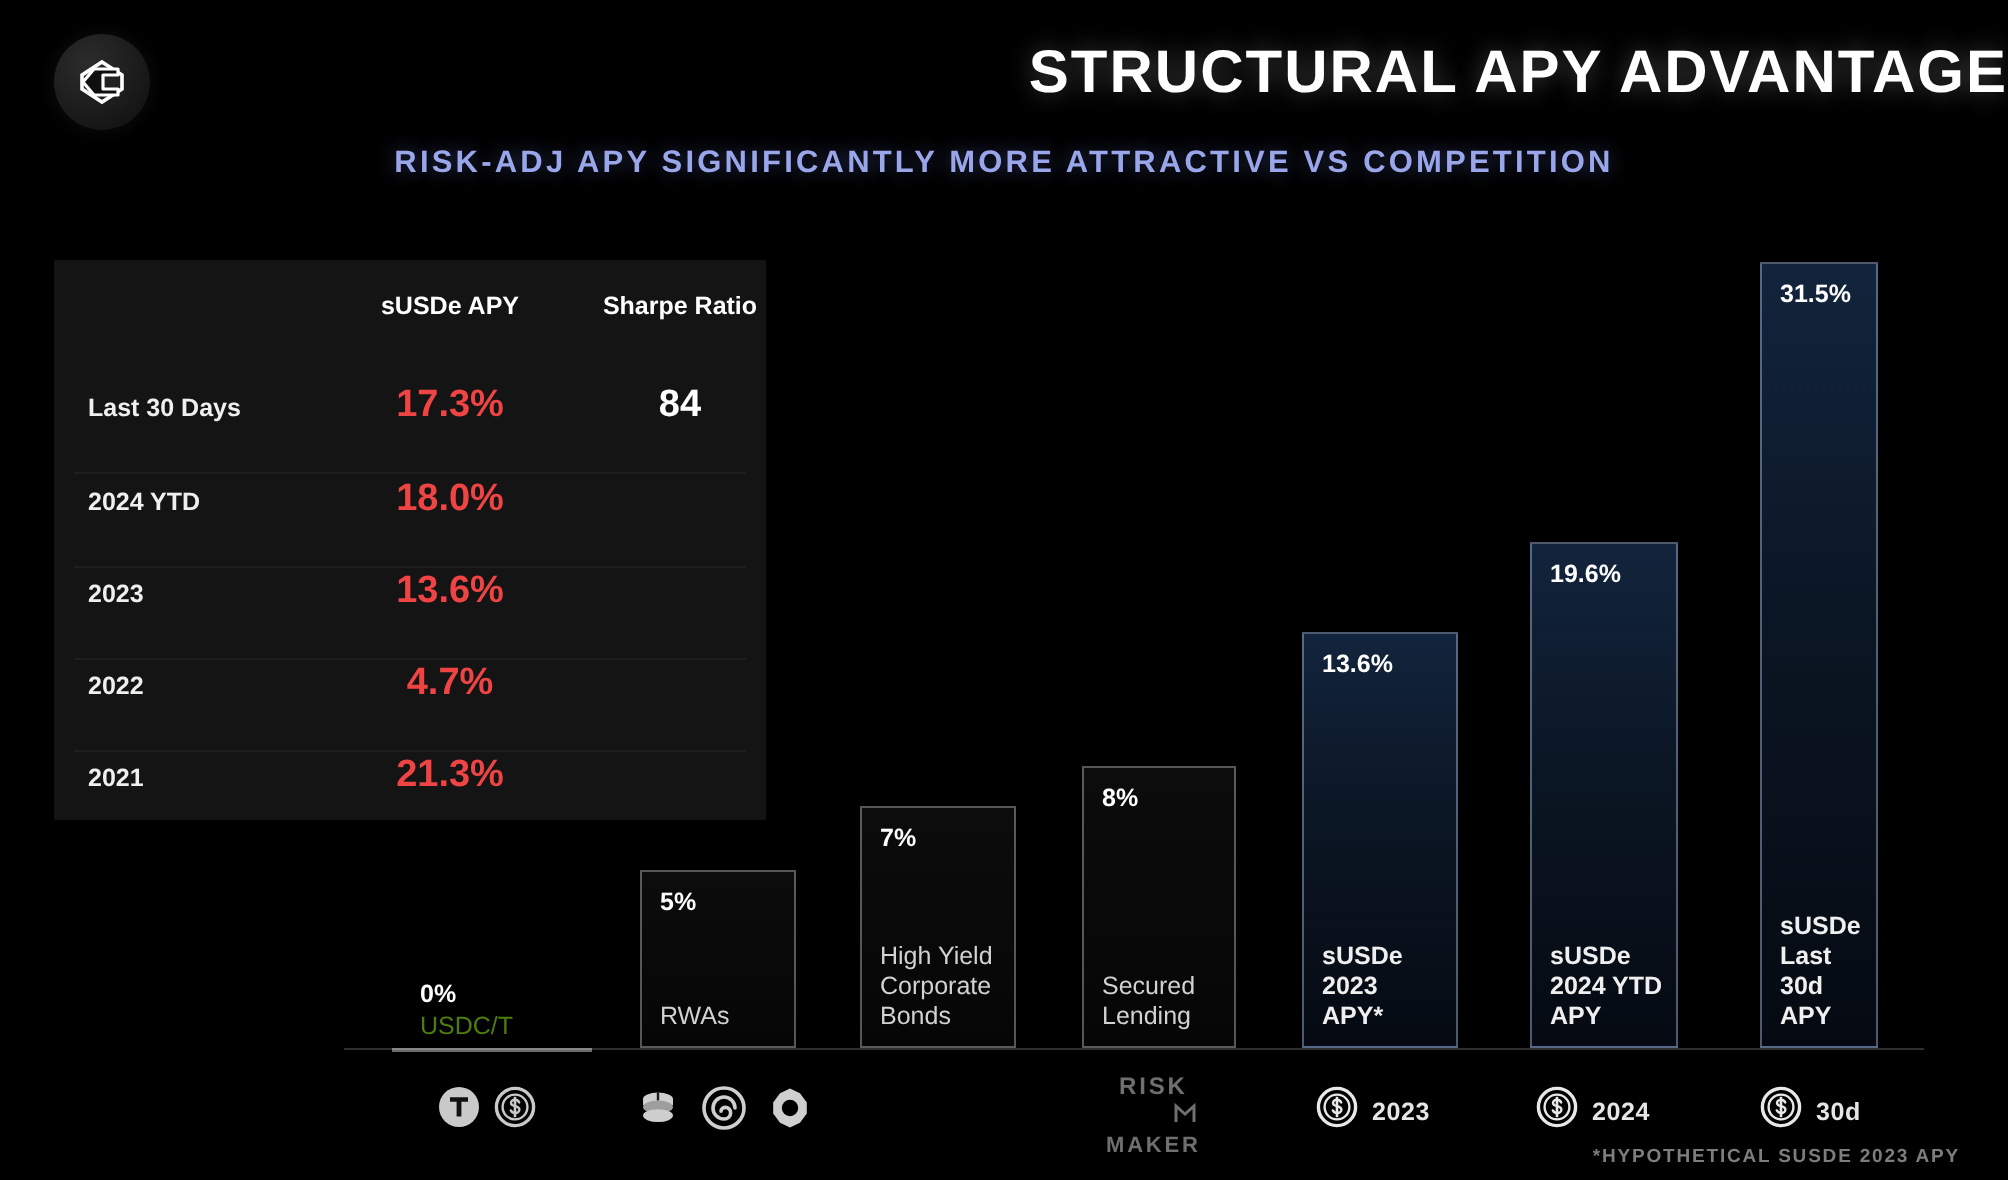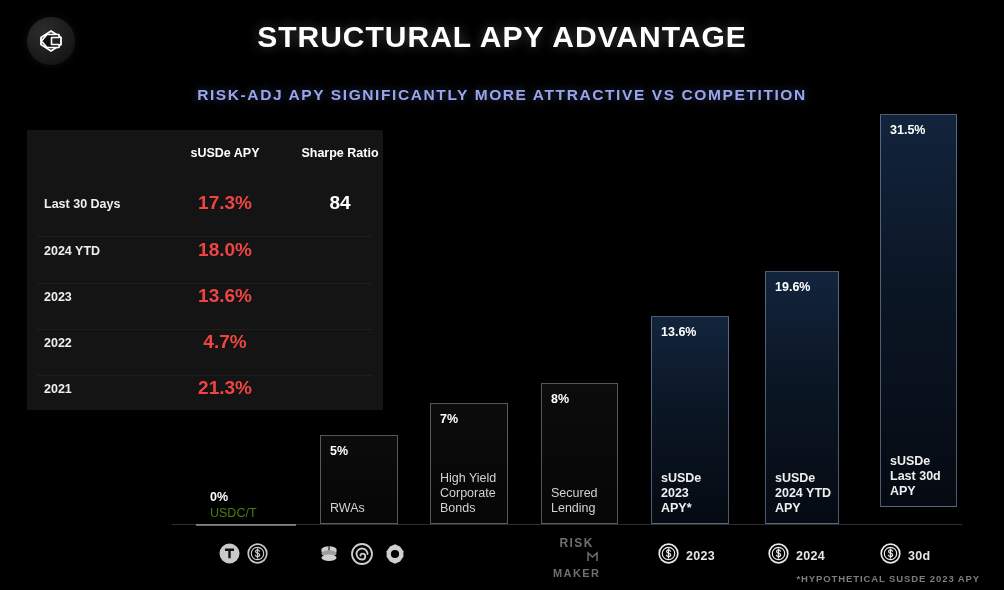--- a/index.html
+++ b/index.html
@@ -31,31 +31,31 @@
     align-items: center;
     justify-content: center;
   }
 
   
   #title {
     position: absolute;
     left: 0;
     top: 20px;
     width: 1004px;
-    text-align: center;
+    text-align: right;
     font-size: 30px;
     font-weight: 700;
     letter-spacing: 1.0px;
     color: #ffffff;
     text-shadow: 0 0 12px rgba(255,255,255,0.28);
   }
   #subtitle {
     position: absolute;
     left: 0;
-    top: 86px;
+    top: 73px;
     width: 1004px;
     text-align: center;
     font-size: 15.5px;
     font-weight: 700;
     letter-spacing: 1.6px;
     color: #9aa6ea;
     text-shadow: 0 0 10px rgba(120,136,230,0.45);
   }
 
   
@@ -310,21 +310,21 @@
 APY*</div>
     </div>
 
     <div class="bar brand" style="left:765px; top:271px; width:74px; height:253px;">
       <div class="bar-value">19.6%</div>
       <div class="bar-caption bold">sUSDe
 2024 YTD
 APY</div>
     </div>
 
-    <div class="bar brand" style="left:880px; top:114px; width:77px; height:393px;">
+    <div class="bar brand" style="left:880px; top:131px; width:59px; height:393px;">
       <div class="bar-value">31.5%</div>
       <div class="bar-caption bold">sUSDe
 Last 30d
 APY</div>
     </div>
   </div>
 
   <div class="logo-slot" style="left:219px; top:543px;">
     <span>
       <svg width="21" height="21" viewBox="0 0 21 21" aria-hidden="true">

